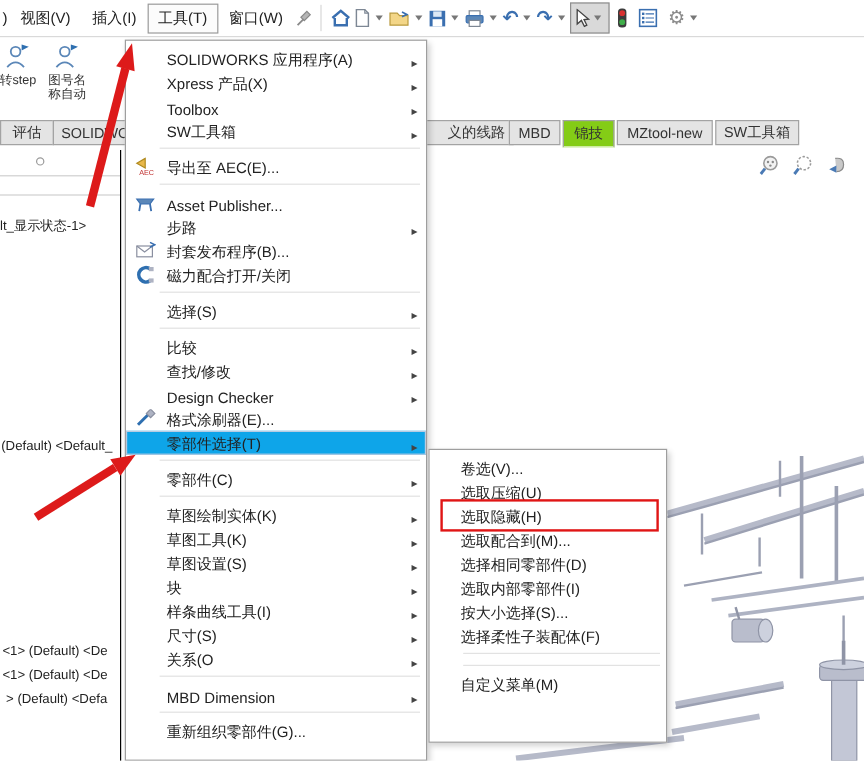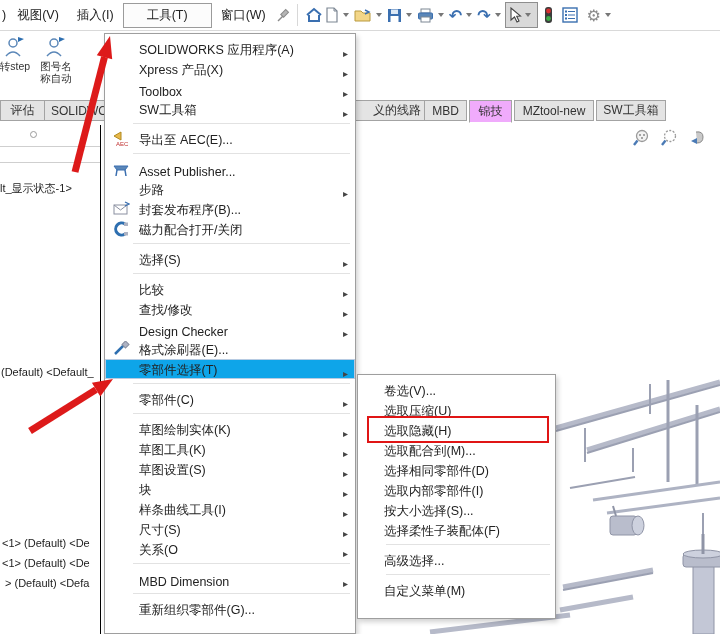--- a/index.html
+++ b/index.html
@@ -3,36 +3,36 @@
 <meta charset="utf-8">
 <style>
   html,body{margin:0;padding:0}
   body{width:720px;height:634px;position:relative;overflow:hidden;background:#fff;
        font-family:"Liberation Sans","DejaVu Sans",sans-serif;color:#222;}
   .abs{position:absolute}
   
   .menubar{left:0;top:0;width:720px;height:30px;background:#fff;border-bottom:1px solid #d9d9d9;
            display:flex;align-items:center;font-size:12.5px;z-index:4}
   .menu-item{padding:4px 9px;white-space:nowrap}
-  .menu-item.pressed{border:1px solid #9b9b9b;background:#fcfcfc;padding:3px 23px}
+  .menu-item.pressed{border:1px solid #9b9b9b;background:#fcfcfc;padding:3px 8px}
   .tb-btn{display:inline-flex;align-items:center;justify-content:center;height:24px;margin:0 1px}
   .caret{width:0;height:0;border-left:3.5px solid transparent;border-right:3.5px solid transparent;
          border-top:4px solid #777;margin:0 4px 0 3px}
   .vsep{width:1px;height:22px;background:#d8d8d8;margin:0 6px}
   .cursor-btn{border:1px solid #8e8e8e;background:#d9d9d9;display:inline-flex;align-items:center;height:24px;padding:0 2px}
   .glyph-blue{color:#3a6fb0;font-weight:bold}
   
   .qbtn{width:40px;text-align:center;font-size:10.5px;line-height:12px;color:#333;z-index:1}
   .qbtn .lbl{display:block;word-break:break-all}
   
   .tabbar{left:0;top:96px;width:720px;height:29px;z-index:1}
   .tab{position:absolute;top:4px;height:19px;background:#e4e4e4;border:1px solid #a3a3a3;
        font-size:12px;display:flex;align-items:center;justify-content:center;overflow:hidden;
        white-space:nowrap;color:#333}
-  .tab.active{background:#f0abfc;border-bottom:1px solid #fff;height:21px;z-index:2}
+  .tab.active{background:#84cc16;border-bottom:1px solid #fff;height:21px;z-index:2}
   
   .left-panel{left:0;top:125px;width:100px;height:509px;background:#fff;border-right:1px solid #000000;
               overflow:hidden;z-index:1;font-size:11px;color:#222}
   .hline{position:absolute;left:0;width:100px;height:1px;background:#cfcfcf}
   .tree-frag{position:absolute;white-space:nowrap}
   .dot{position:absolute;width:5px;height:5px;border:1px solid #9a9a9a;border-radius:50%;}
   
   .graphics{left:101px;top:125px;width:619px;height:509px;background:#fff;z-index:0}
   .hud{position:absolute;top:4px;right:14px;display:flex;gap:10px;z-index:1}
   
@@ -375,23 +375,20 @@
   <div class="mrow">
       <span>选取内部零部件(I)</span>
     </div>
   <div class="mrow">
       <span>按大小选择(S)...</span>
     </div>
   <div class="mrow">
       <span>选择柔性子装配体(F)</span>
     </div>
   <div class="msep"></div>
-  <div class="mrow">
-      <span>高级选择...</span>
-    </div>
   <div class="msep"></div>
   <div class="mrow">
       <span>自定义菜单(M)</span>
     </div>
 </div>
 
 <div class="abs red-box"></div>
 <svg class="abs anno">
   <g fill="#dd1a1a">
     <line x1="75" y1="172" x2="104.5" y2="57" stroke="#dd1a1a" stroke-width="7"></line>

